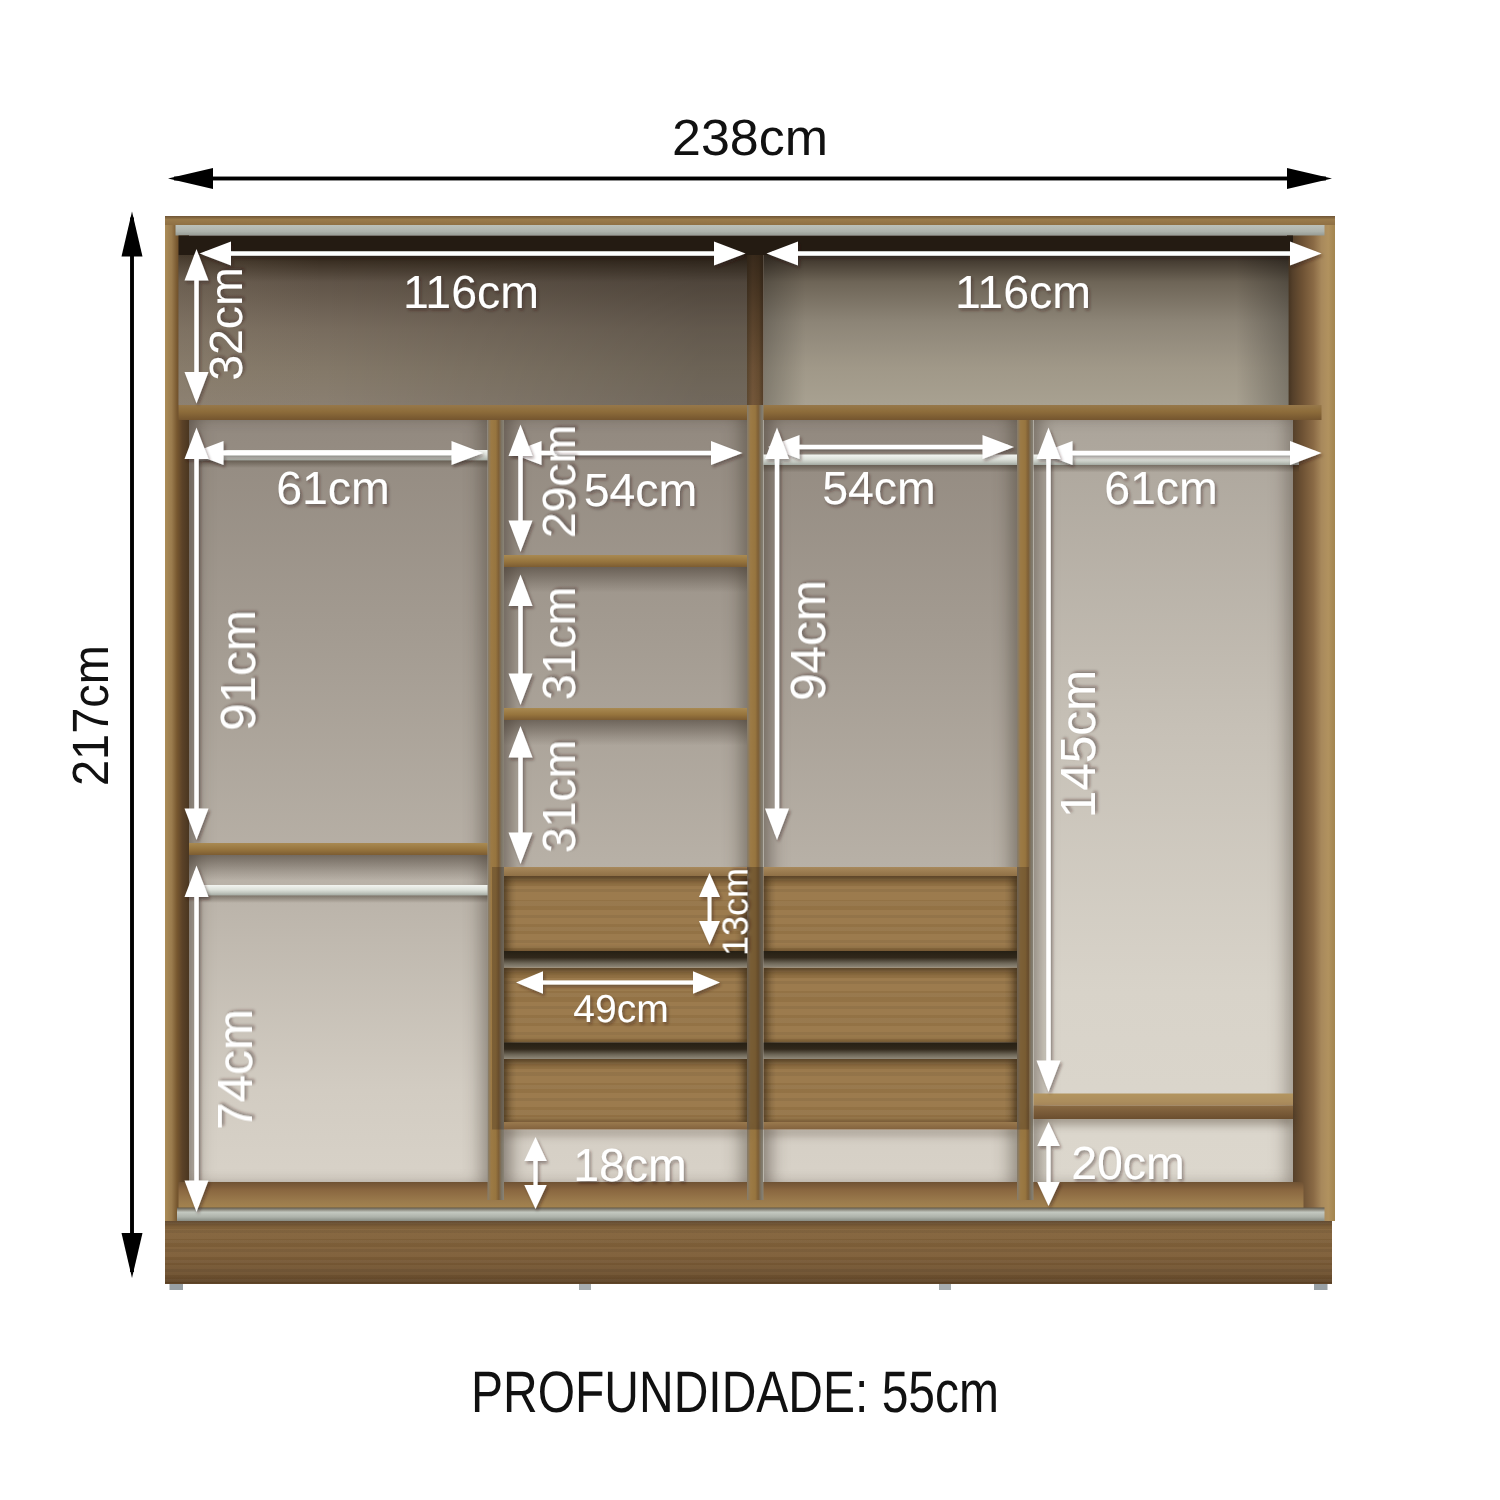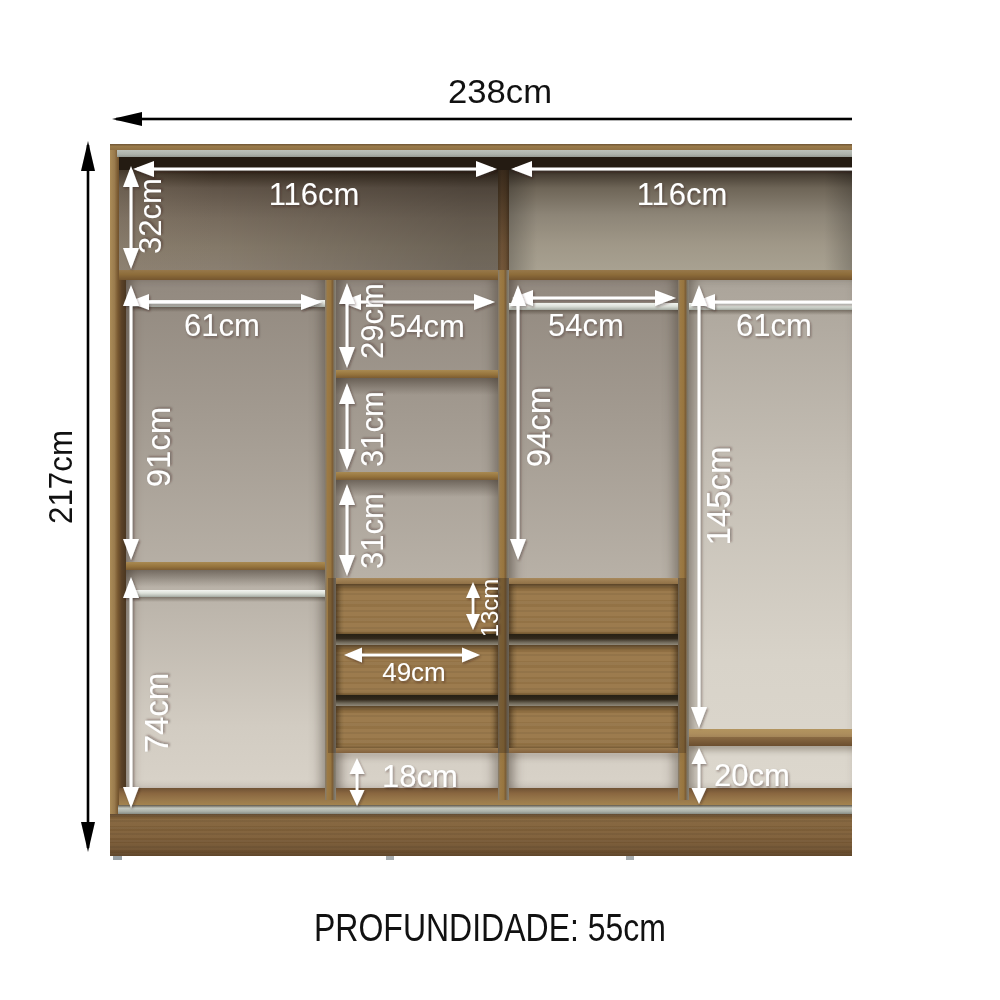--- a/index.html
+++ b/index.html
@@ -1,17 +1,17 @@
 <!DOCTYPE html>
 <html><head>
 <meta charset="utf-8">
 <title>Guarda-roupa</title>
 <style>
 html,body{margin:0;padding:0;background:#fff;}
-#stage{position:relative;width:852px;height:1000px;overflow:hidden;
+#stage{position:relative;width:1000px;height:1000px;overflow:hidden;
 font-family:"Liberation Sans",sans-serif;text-decoration:underline;}
 </style>
 </head>
 <body>
 <div id="stage">
 
 <div style="position:absolute;left:0;top:0;width:1000px;height:1000px;background:#ffffff;"></div>
 
 <div style="position:absolute;left:110px;top:150px;width:16px;height:664px;background:linear-gradient(to right,#ab8c58 0%,#9a7b4d 28%,#77572f 50%,#5b4228 72%,#4a3620 100%);"></div>
 

